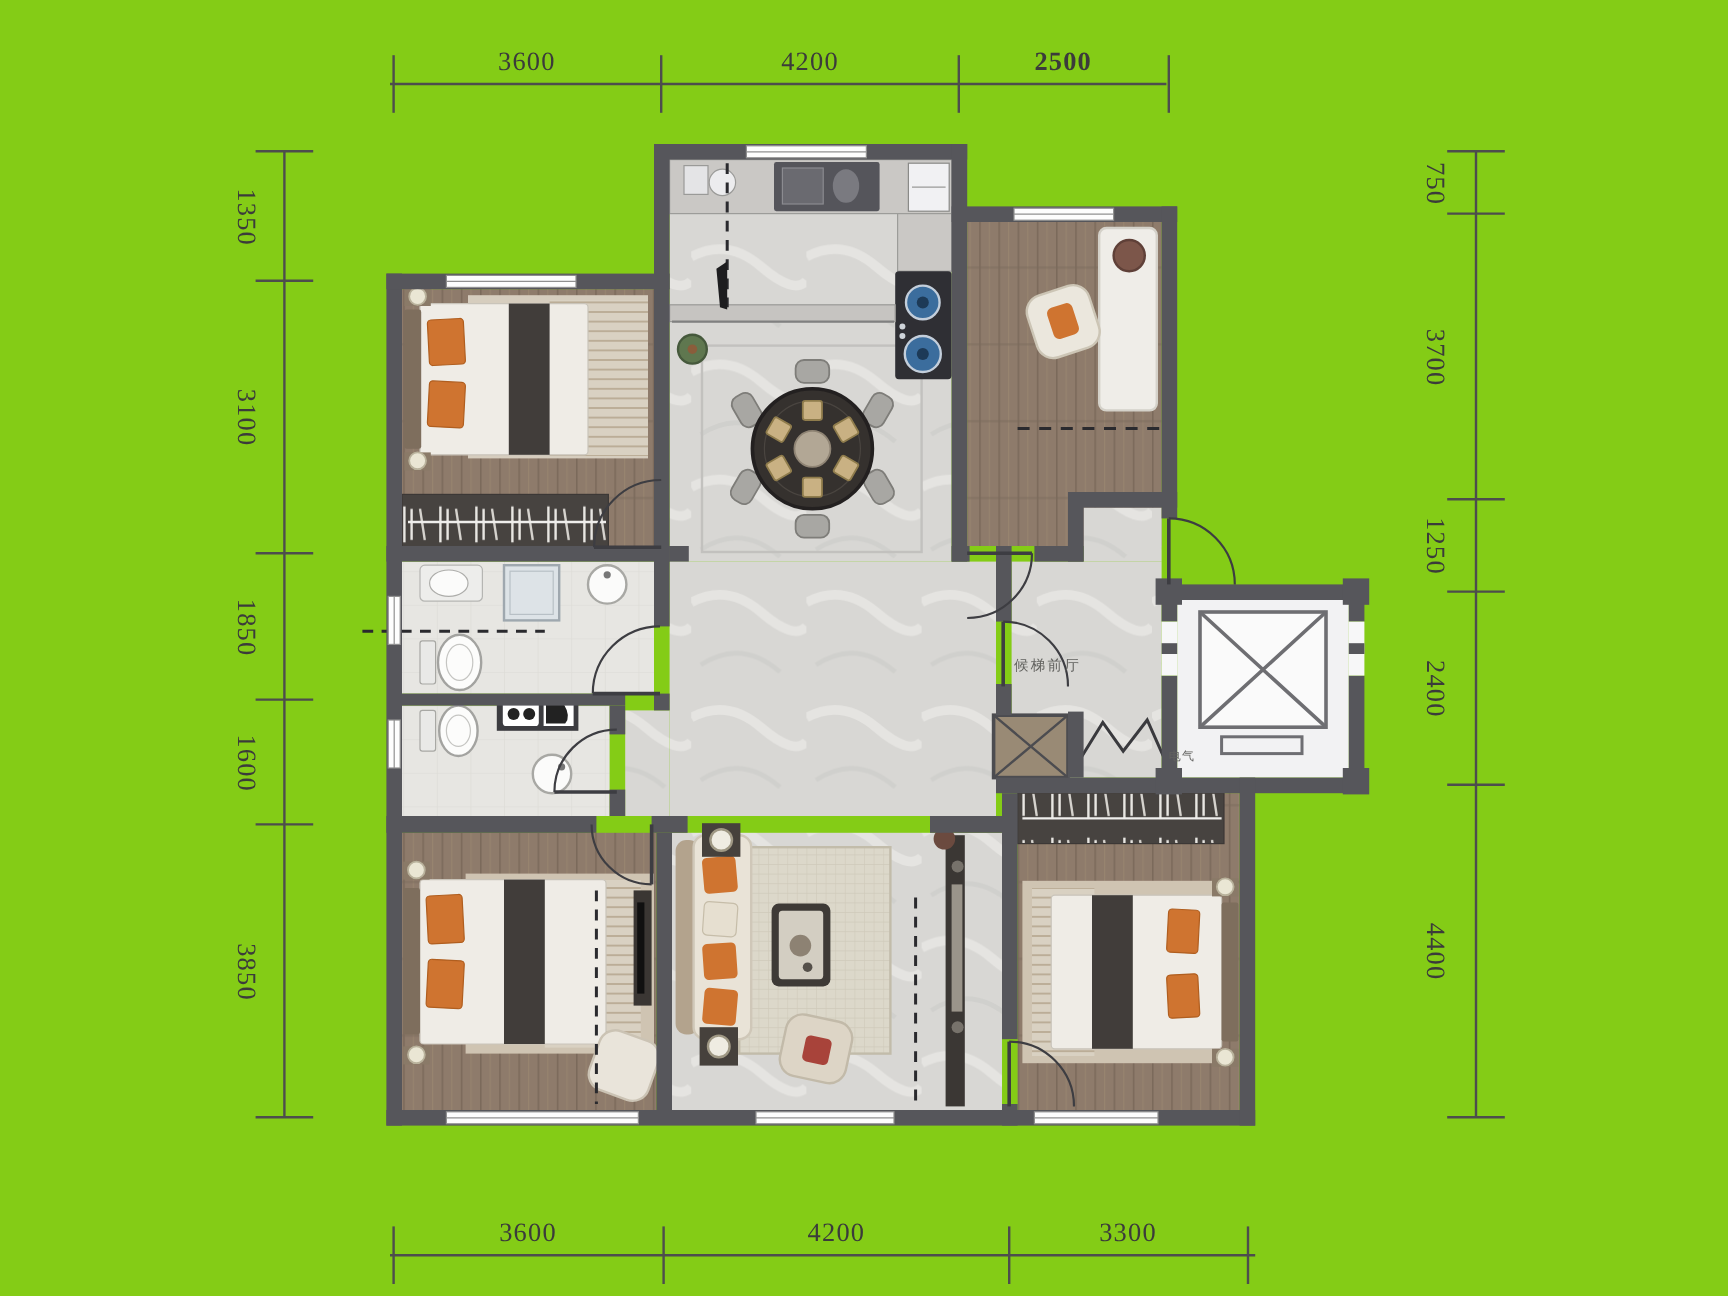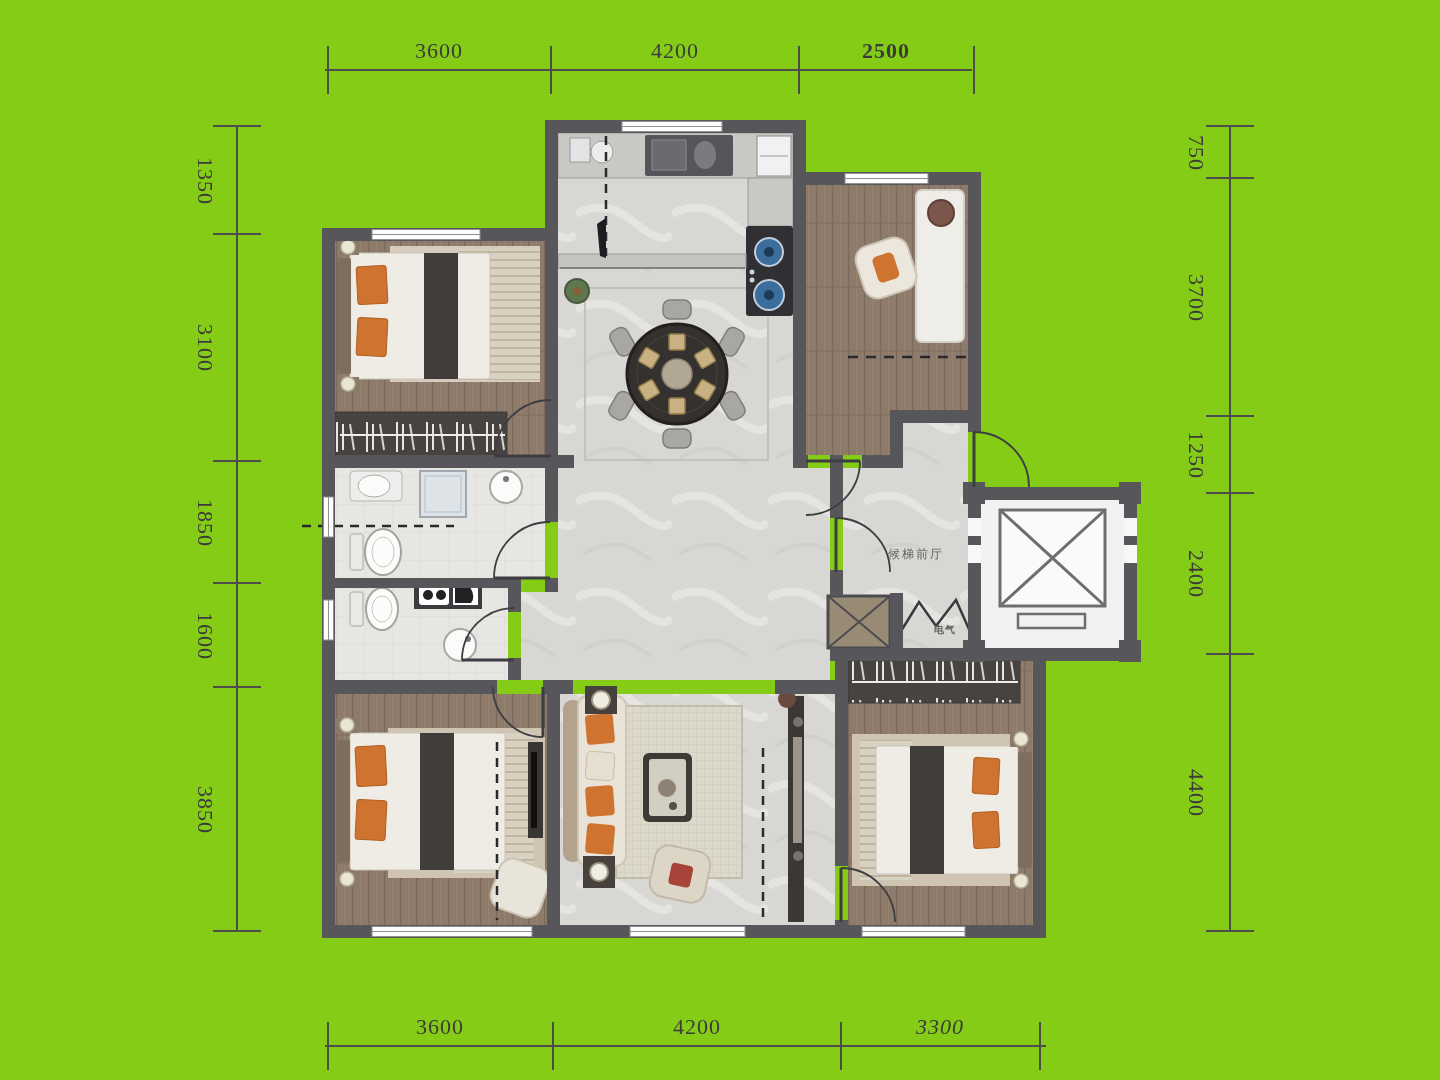--- a/index.html
+++ b/index.html
@@ -4,22 +4,22 @@
 <style>
   html,body{margin:0;padding:0;background:#ffffff;}
   #stage{position:relative;width:1440px;height:1080px;background:#84cc16;overflow:hidden;
          font-family:"Liberation Serif", serif;}
   #plan-svg{position:absolute;left:0;top:0;}
   .dim{position:absolute;width:90px;height:26px;line-height:26px;text-align:center;
        font-size:22px;color:#3b3b3b;letter-spacing:1px;font-family:"Liberation Serif", serif;}
   .dim.vert{transform:rotate(90deg);}
   .cnlabel{position:absolute;text-align:center;color:#62625f;
            font-family:"DejaVu Sans", sans-serif;}
-  .lobby-label{width:110px;left:861px;top:546px;font-size:12px;letter-spacing:2px;}
-  .elec-label{width:60px;left:915px;top:623px;font-size:10px;letter-spacing:1px;font-weight:bold;}
+  .lobby-label{width:110px;left:818px;top:546px;font-size:12px;letter-spacing:2px;}
+  .elec-label{width:60px;left:955px;top:623px;font-size:10px;letter-spacing:1px;}
 </style>
 </head>
 <body>
 
 <div id="stage">
 
 <svg id="plan-svg" width="1440" height="1080" viewBox="0 0 1440 1080">
   <defs>
     <pattern id="wood" width="16" height="64" patternUnits="userSpaceOnUse">
       <rect width="16" height="64" fill="#8e7b6b"></rect>
@@ -446,21 +446,21 @@
         <line x1="1206" y1="931" x2="1254" y2="931"></line>
   </g>
 </svg>
 
 <div class="dim" style="left:394px;top:38px;">3600</div>
 <div class="dim" style="left:630px;top:38px;">4200</div>
 <div class="dim" style="left:841px;top:38px;font-weight:bold;">2500</div>
 
 <div class="dim" style="left:395px;top:1014px;">3600</div>
 <div class="dim" style="left:652px;top:1014px;">4200</div>
-<div class="dim" style="left:895px;top:1014px;font-style:italic;">3300</div>
+<div class="dim" style="left:895px;top:1014px;">3300</div>
 
 <div class="dim vert" style="left:160px;top:168px;">1350</div>
 <div class="dim vert" style="left:160px;top:335px;">3100</div>
 <div class="dim vert" style="left:160px;top:510px;">1850</div>
 <div class="dim vert" style="left:160px;top:623px;">1600</div>
 <div class="dim vert" style="left:160px;top:797px;">3850</div>
 
 <div class="dim vert" style="left:1151px;top:140px;">750</div>
 <div class="dim vert" style="left:1151px;top:285px;">3700</div>
 <div class="dim vert" style="left:1151px;top:442px;">1250</div>

